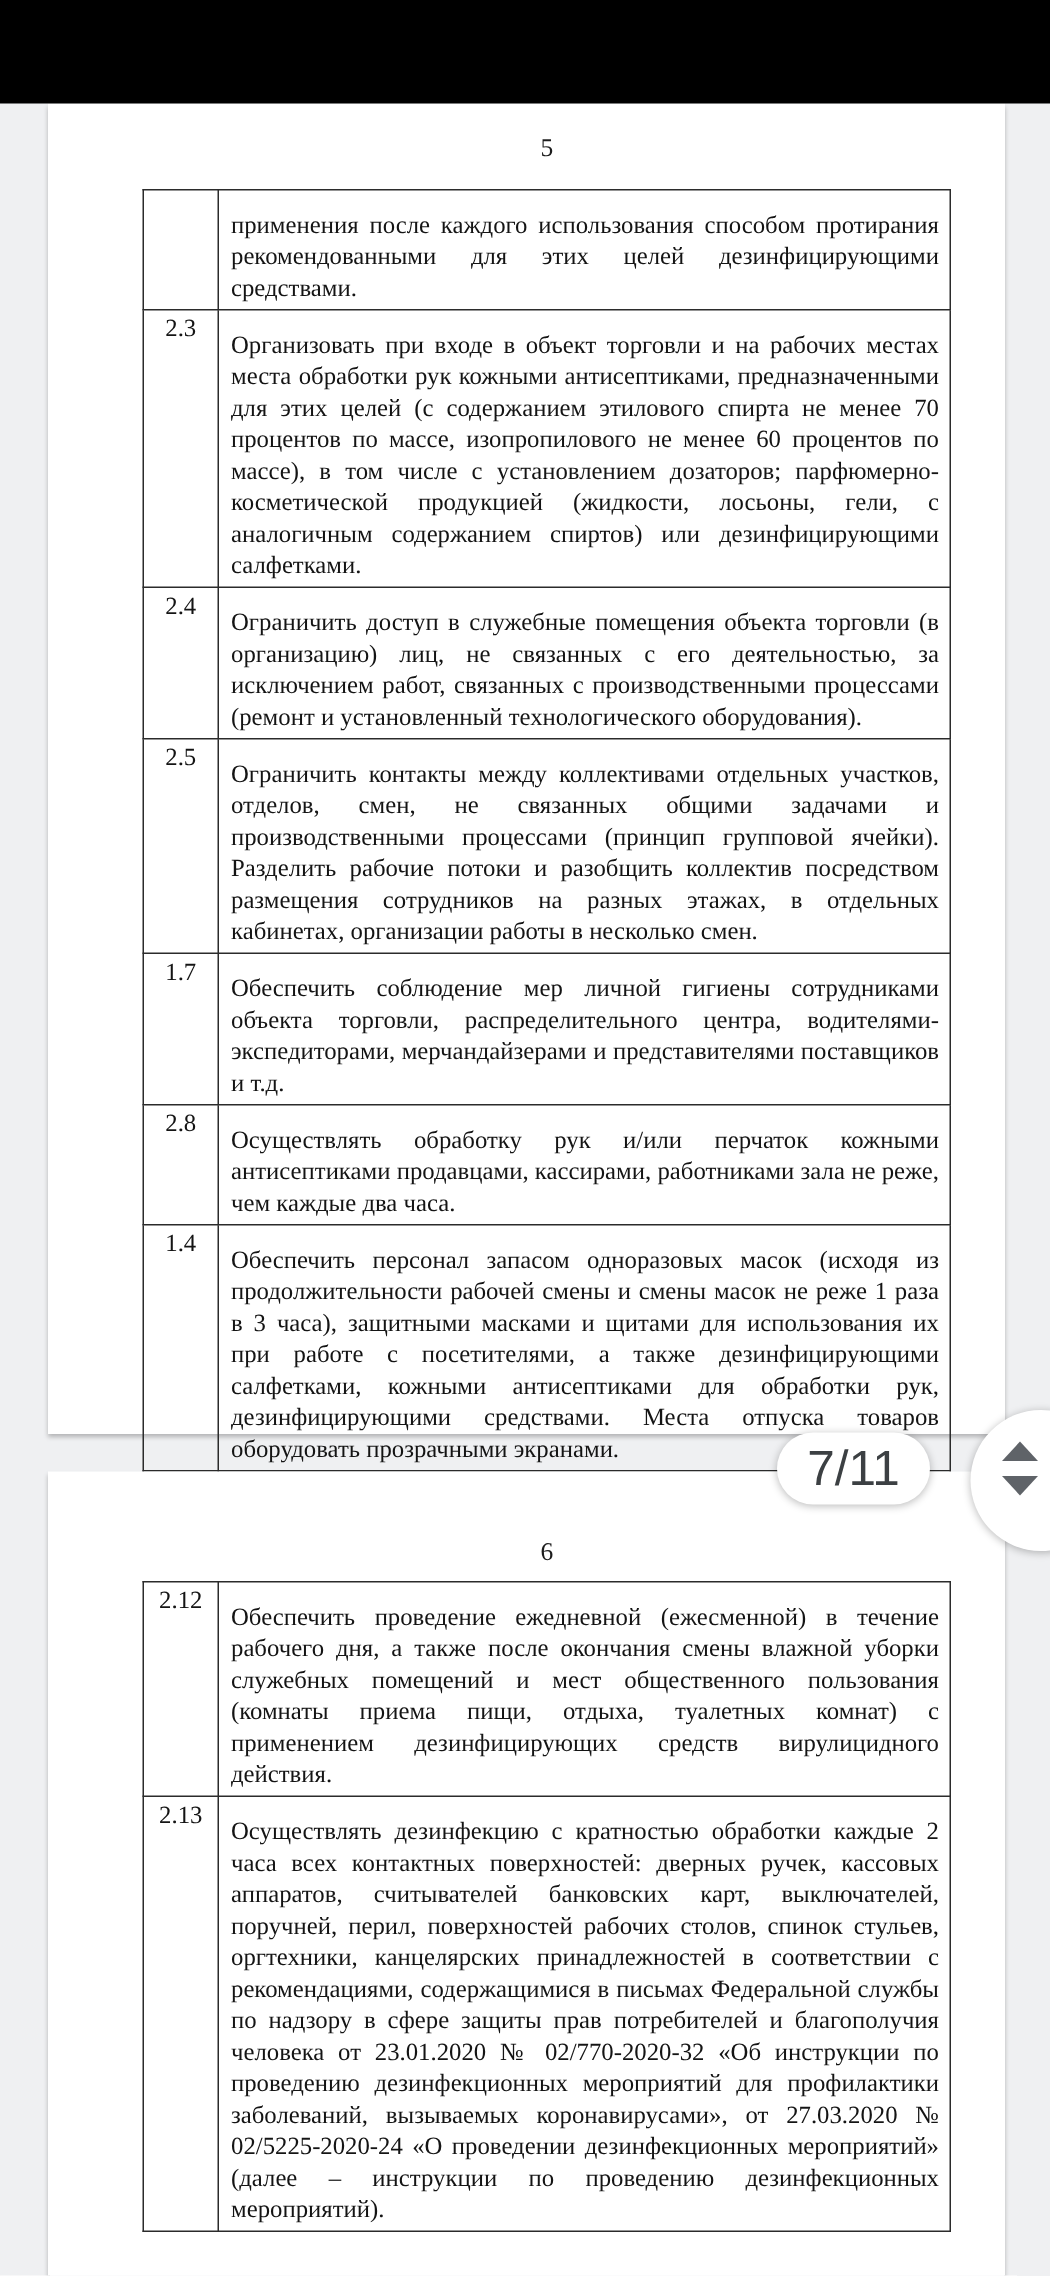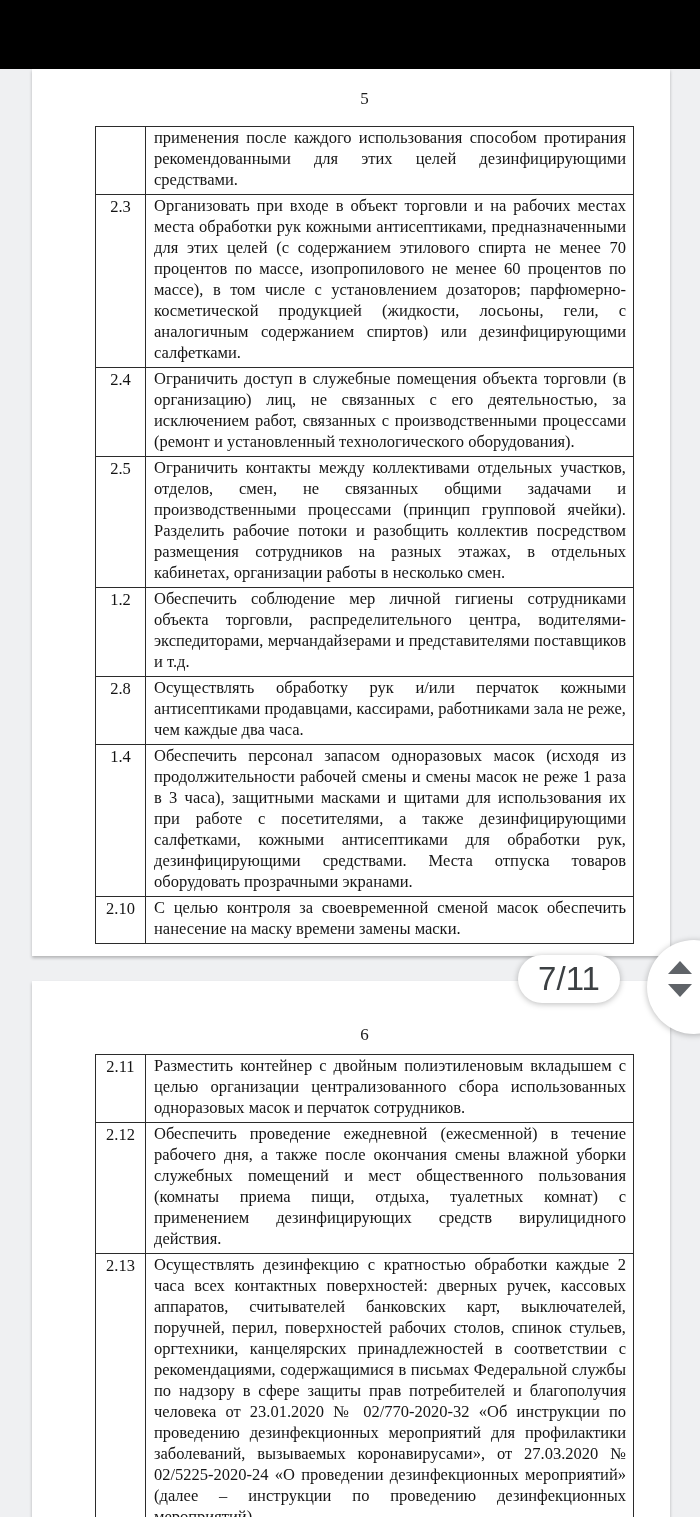--- a/index.html
+++ b/index.html
@@ -47,21 +47,21 @@
     vertical-align: top;
     font-size: 16.5px; line-height: 21px;
     color: #141414;
   }
   .doc-table td.num {
     width: 45px;
     text-align: center;
     padding: 1px 2px 16px 2px;
   }
   .doc-table td.txt {
-    padding: 0 7px 4px 8px;
+    padding: 12px 7px 4px 8px;
     text-align: justify;
   }
   .page-chip {
     position: absolute; left: 518px; top: 955px;
     width: 102px; height: 48px;
     border-radius: 31px;
     background: #fff;
     box-shadow: 0 1px 6px rgba(0,0,0,0.28);
     display: flex; align-items: center; justify-content: center;
     font-family: "Liberation Sans", sans-serif;
@@ -110,21 +110,21 @@
         </tr>
         <tr>
           <td class="num">2.4</td>
           <td class="txt">Ограничить доступ в служебные помещения объекта торговли (в организацию) лиц, не связанных с его деятельностью, за исключением работ, связанных с производственными процессами (ремонт и установленный технологического оборудования).</td>
         </tr>
         <tr>
           <td class="num">2.5</td>
           <td class="txt">Ограничить контакты между коллективами отдельных участков, отделов, смен, не связанных общими задачами и производственными процессами (принцип групповой ячейки). Разделить рабочие потоки и разобщить коллектив посредством размещения сотрудников на разных этажах, в отдельных кабинетах, организации работы в несколько смен.</td>
         </tr>
         <tr>
-          <td class="num">1.2</td>
+          <td class="num">1.7</td>
           <td class="txt">Обеспечить соблюдение мер личной гигиены сотрудниками объекта торговли, распределительного центра, водителями-экспедиторами, мерчандайзерами и представителями поставщиков и т.д.</td>
         </tr>
         <tr>
           <td class="num">2.8</td>
           <td class="txt">Осуществлять обработку рук и/или перчаток кожными антисептиками продавцами, кассирами, работниками зала не реже, чем каждые два часа.</td>
         </tr>
         <tr>
           <td class="num">1.4</td>
           <td class="txt">Обеспечить персонал запасом одноразовых масок (исходя из продолжительности рабочей смены и смены масок не реже 1 раза в 3 часа), защитными масками и щитами для использования их при работе с посетителями, а также дезинфицирующими салфетками, кожными антисептиками для обработки рук, дезинфицирующими средствами. Места отпуска товаров оборудовать прозрачными экранами.</td>
         </tr>
@@ -134,24 +134,20 @@
         </tr>
       </tbody>
   </table>
 </div>
 
 <div class="page page-6">
   <div class="page-num">6</div>
   <table class="doc-table">
     <tbody>
         <tr>
-          <td class="num">2.11</td>
-          <td class="txt">Разместить контейнер с двойным полиэтиленовым вкладышем с целью организации централизованного сбора использованных одноразовых масок и перчаток сотрудников.</td>
-        </tr>
-        <tr>
           <td class="num">2.12</td>
           <td class="txt">Обеспечить проведение ежедневной (ежесменной) в течение рабочего дня, а также после окончания смены влажной уборки служебных помещений и мест общественного пользования (комнаты приема пищи, отдыха, туалетных комнат) с применением дезинфицирующих средств вирулицидного действия.</td>
         </tr>
         <tr>
           <td class="num">2.13</td>
           <td class="txt">Осуществлять дезинфекцию с кратностью обработки каждые 2 часа всех контактных поверхностей: дверных ручек, кассовых аппаратов, считывателей банковских карт, выключателей, поручней, перил, поверхностей рабочих столов, спинок стульев, оргтехники, канцелярских принадлежностей в соответствии с рекомендациями, содержащимися в письмах Федеральной службы по надзору в сфере защиты прав потребителей и благополучия человека от 23.01.2020 № 02/770-2020-32 «Об инструкции по проведению дезинфекционных мероприятий для профилактики заболеваний, вызываемых коронавирусами», от 27.03.2020 № 02/5225-2020-24 «О проведении дезинфекционных мероприятий» (далее – инструкции по проведению дезинфекционных мероприятий).</td>
         </tr>
       </tbody>
   </table>
 </div>

